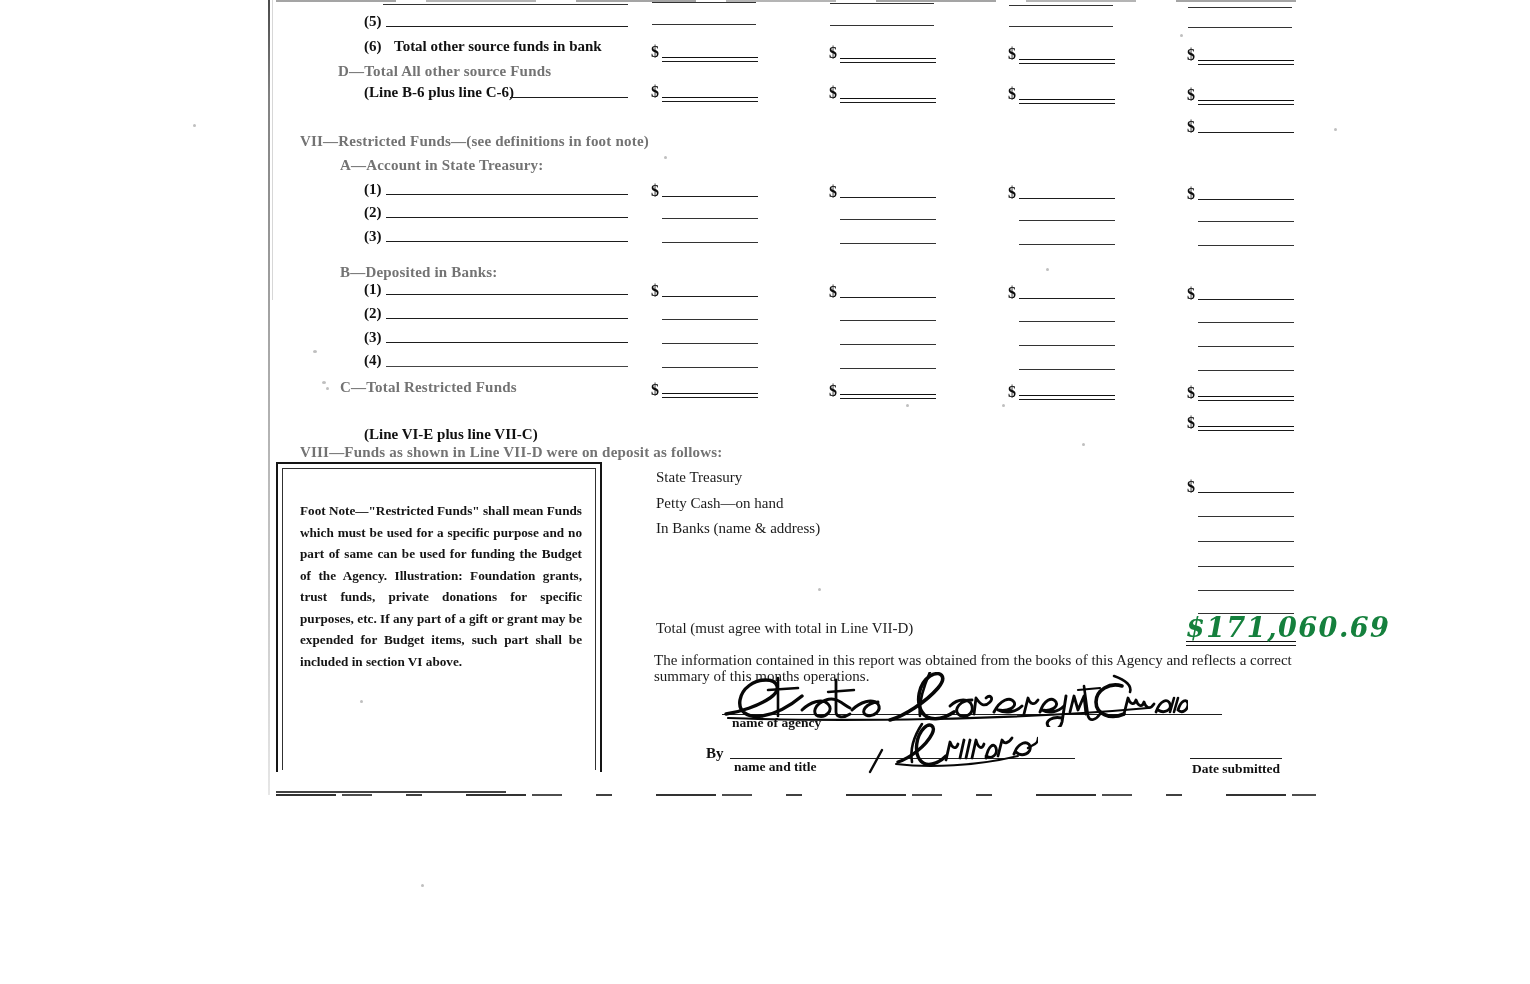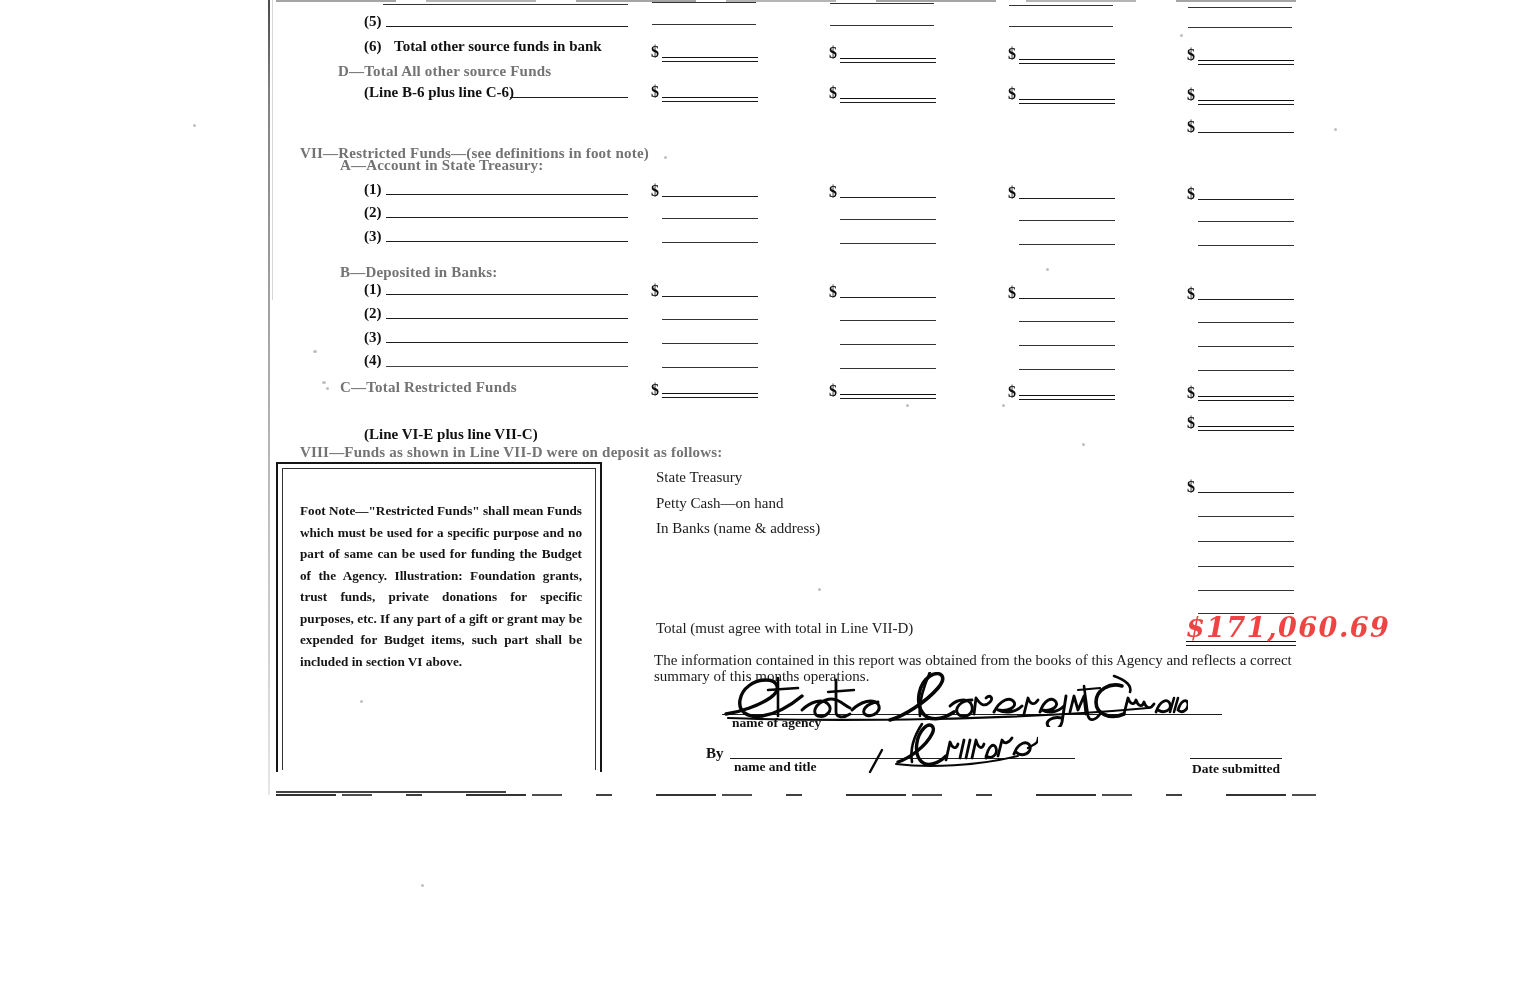--- a/index.html
+++ b/index.html
@@ -83,21 +83,21 @@
     position:absolute; left:300px; top:500px; width:282px;
     font-family:"Liberation Serif", serif;
     font-weight:bold; font-size:13.2px; line-height:21.5px;
     color:#141414; text-align:justify;
   }
 
   
   .hand {
     position:absolute;
     font-family:"DejaVu Serif", serif;
-    font-style:italic; color:#ef4444;
+    font-style:italic; color:#15803d;
   }
   .hw-total { font-size:27px; letter-spacing:1.5px; font-weight:600; }
   .sig-wrap { position:absolute; }
   .sig svg { display:block; }
 </style>
 </head>
 <body>
 
 <div id="page">
 
@@ -154,21 +154,21 @@
   <div class="dollar" style="left:829px;top:84px;">$</div>
   <div class="rule double" style="left:840px;top:98px;width:96px;"></div>
   <div class="dollar" style="left:1008px;top:85px;">$</div>
   <div class="rule double" style="left:1019px;top:99px;width:96px;"></div>
   <div class="dollar" style="left:1187px;top:86px;">$</div>
   <div class="rule double" style="left:1198px;top:100px;width:96px;"></div>
 
   <div class="dollar" style="left:1187px;top:118px;">$</div>
   <div class="rule" style="left:1198px;top:132px;width:96px;"></div>
 
-  <div class="t heavy" style="left:300px;top:146px;">VII—Restricted Funds—(see definitions in foot note)</div>
+  <div class="t heavy" style="left:300px;top:134px;">VII—Restricted Funds—(see definitions in foot note)</div>
 
   <div class="t heavy" style="left:340px;top:158px;">A—Account in State Treasury:</div>
 
   <div class="t bold" style="left:364px;top:182px;">(1)</div>
   <div class="rule" style="left:386px;top:194px;width:242px;"></div>
   <div class="dollar" style="left:651px;top:182px;">$</div>
   <div class="rule" style="left:662px;top:196px;width:96px;"></div>
   <div class="dollar" style="left:829px;top:183px;">$</div>
   <div class="rule" style="left:840px;top:197px;width:96px;"></div>
   <div class="dollar" style="left:1008px;top:184px;">$</div>

